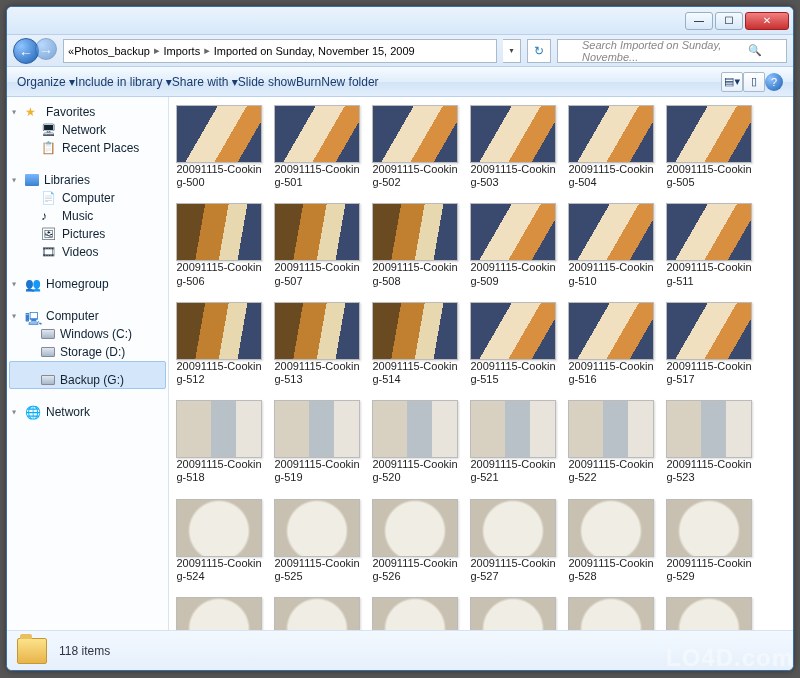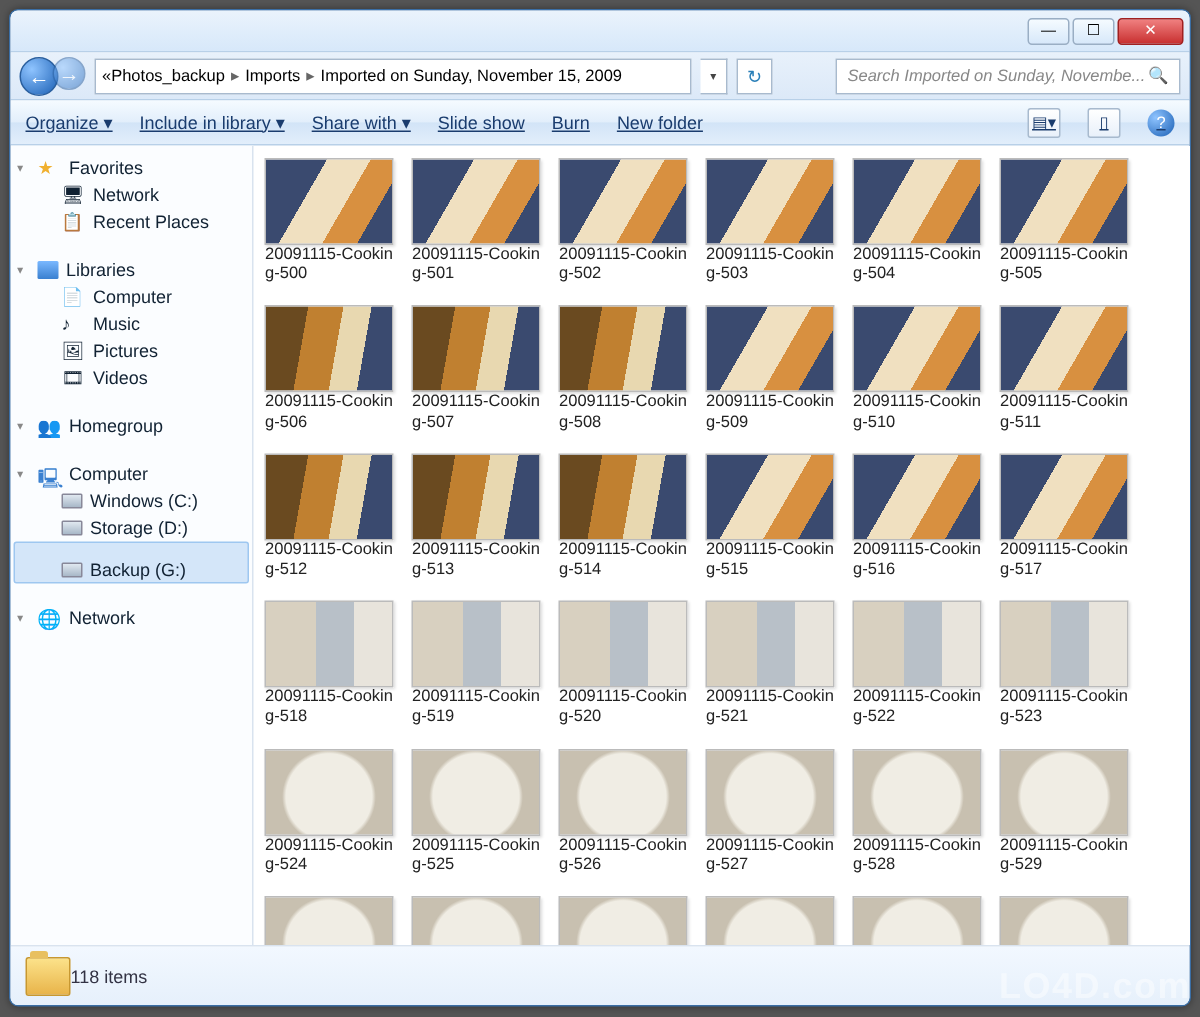--- a/index.html
+++ b/index.html
@@ -11,24 +11,24 @@
 
 .addrbar { height: 32px; background: linear-gradient(#e8f1fb,#dce9f8); display: flex; align-items: center; padding: 3px 6px; gap: 6px; border-bottom: 1px solid #b8d0e8; }
 .nav-btns { display: flex; }
 .nav-round { width: 26px; height: 26px; border-radius: 50%; background: radial-gradient(circle at 30% 30%, #8fc4ff, #1a5fb4); color: #fff; border: 1px solid #2a5f9e; display: flex; align-items: center; justify-content: center; font-size: 14px; cursor: pointer; }
 .nav-round.fwd { opacity: 0.5; margin-left: -4px; width: 22px; height: 22px; }
 .crumb-box { flex: 1; height: 24px; background: #fff; border: 1px solid #a8bace; display: flex; align-items: center; font-size: 11px; padding: 0 4px; overflow: hidden; white-space: nowrap; }
 .crumb-box .sep { padding: 0 4px; color: #666; }
 .crumb { cursor: pointer; }
 .crumb-hist { width: 18px; height: 24px; border: 1px solid #a8bace; border-left: none; background: #fff; display: flex; align-items: center; justify-content: center; font-size: 8px; color: #444; }
 .refresh-btn { width: 24px; height: 24px; border: 1px solid #a8bace; background: #fff; display: flex; align-items: center; justify-content: center; font-size: 12px; color: #2a7fb8; cursor: pointer; }
-.search-box { width: 230px; height: 24px; background: #fff; border: 1px solid #a8bace; display: flex; align-items: center; font-size: 11px; color: #888; font-style: italic; padding: 0 7px; margin-left: 36px; }
+.search-box { width: 230px; height: 24px; background: #fff; border: 1px solid #a8bace; display: flex; align-items: center; font-size: 11px; color: #888; font-style: italic; padding: 0 24px; }
 .search-box .mag { margin-left: auto; color: #5a8fc0; font-style: normal; }
 
-.toolbar { height: 30px; background: linear-gradient(#f5fbff, #e2eefb 50%, #d2e4f7 51%, #e2eefb); display: flex; align-items: center; padding: 0 10px; gap: 18px; font-size: 12px; color: #1a3c6e; border-bottom: 1px solid #b8d0e8; text-decoration: underline; }
+.toolbar { height: 30px; background: linear-gradient(#f5fbff, #e2eefb 50%, #d2e4f7 51%, #e2eefb); display: flex; align-items: center; padding: 0 10px; font-size: 12px; color: #1a3c6e; border-bottom: 1px solid #b8d0e8; }
 .tb-item { cursor: pointer; display: flex; align-items: center; gap: 3px; }
 .tb-spacer { flex: 1; }
 .tb-icon { width: 22px; height: 20px; border: 1px solid #a8bace; border-radius: 2px; display: flex; align-items: center; justify-content: center; font-size: 11px; background: linear-gradient(#fff,#e8f0fa); cursor: pointer; }
 .tb-help { width: 18px; height: 18px; border-radius: 50%; background: radial-gradient(circle at 30% 30%, #8fc4ff, #1a5fb4); color: #fff; font-size: 11px; text-align: center; line-height: 18px; cursor: pointer; }
 
 .body { flex: 1; display: flex; overflow: hidden; }
 .sidebar { width: 162px; border-right: 1px solid #d9e3ef; background: #fbfdff; overflow-y: auto; font-size: 12px; padding: 6px 2px; }
 .sb-group { margin-bottom: 14px; }
 .sb-head { display: flex; align-items: center; gap: 5px; padding: 2px 6px 2px 16px; color: #123; cursor: pointer; position: relative; }
 .sb-head::before { content: "▸"; position: absolute; left: 3px; font-size: 8px; color: #888; transform: rotate(90deg); }
@@ -39,21 +39,21 @@
 .content { flex: 1; overflow-y: scroll; background: #fff; padding: 8px 4px; }
 .grid { display: grid; grid-template-columns: repeat(6, 92px); gap: 14px 6px; justify-content: start; }
 .thumb { width: 92px; display: flex; flex-direction: column; align-items: center; cursor: pointer; }
 .thumb .pic { width: 86px; height: 58px; border: 1px solid #bbb; box-shadow: 1px 1px 2px rgba(0,0,0,0.15); background: #888; }
 .thumb .lbl { font-size: 11px; text-align: left; margin-top: 0; line-height: 1.2; color: #222; word-break: break-word; }
 .pic.a { background: linear-gradient(120deg,#3a4a6f 0 35%, #f0e0c0 35% 60%, #d89040 60% 80%, #3a4a6f 80%); }
 .pic.b { background: linear-gradient(100deg,#6a4a20 0 30%, #c08030 30% 55%, #e8d8b0 55% 75%, #3a4a6f 75%); }
 .pic.c { background: linear-gradient(90deg,#d8d0c0 0 40%, #b8c0c8 40% 70%, #e8e4dc 70%); }
 .pic.d { background: radial-gradient(circle at 50% 55%, #f0ede4 0 55%, #c8c0b0 60%); }
 
-.status { height: 40px; border-top: 1px solid #d9e3ef; background: linear-gradient(#f2f8ff,#e6f0fb); display: flex; align-items: center; padding: 0 10px; font-size: 12px; color: #334; }
+.status { height: 40px; border-top: 1px solid #d9e3ef; background: linear-gradient(#f2f8ff,#e6f0fb); display: flex; align-items: center; padding: 0 10px; gap: 12px; font-size: 12px; color: #334; }
 .status .folder { width: 30px; height: 26px; background: linear-gradient(#fce28a,#e8b44a); border: 1px solid #c89830; border-radius: 2px; position: relative; }
 .status .folder::before { content: ""; position: absolute; top: -5px; left: 2px; width: 12px; height: 5px; background: #e8c060; border-radius: 2px 2px 0 0; }
 
 .watermark { position: absolute; right: 6px; bottom: 6px; font-size: 24px; font-weight: bold; color: rgba(255,255,255,0.45); font-family: Arial; letter-spacing: 1px; pointer-events: none; }
 
 
 .ic-star { color:#f0b030; }
 .ic-fold { background: linear-gradient(#fce28a,#e8b44a); border:1px solid #c89830; border-radius:1px; width:14px; height:11px; }
 .ic-lib { background: linear-gradient(#7ab8ff,#3a80d0); width:14px; height:12px; border-radius:1px; }
 .ic-drive { background: linear-gradient(#e0e8f0,#a8b8c8); width:14px; height:10px; border:1px solid #889; border-radius:1px; }

